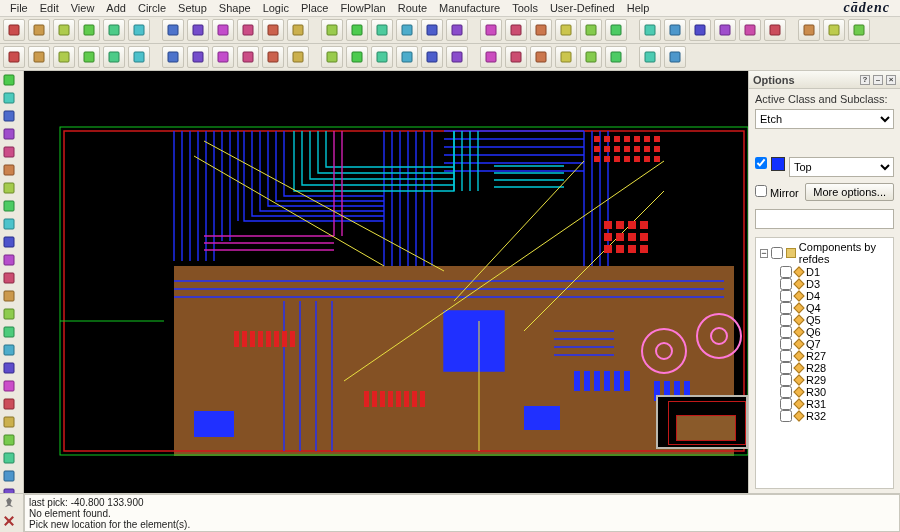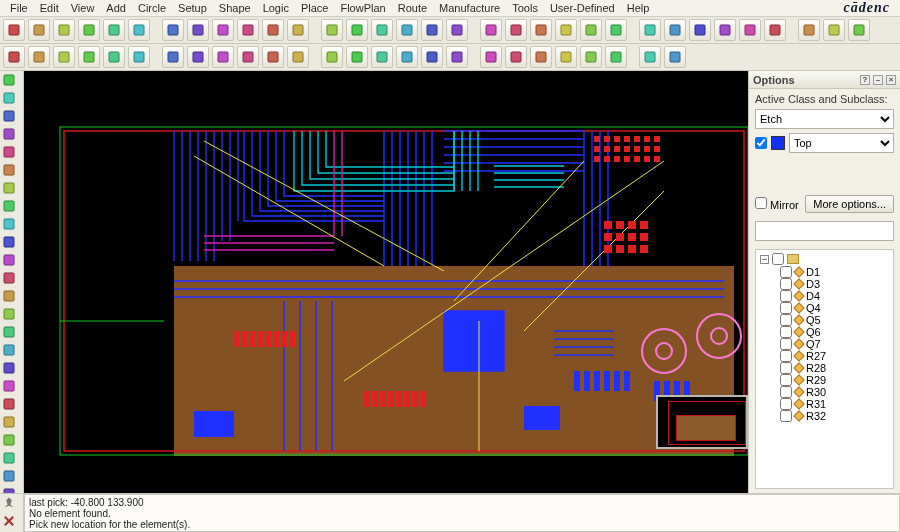--- a/index.html
+++ b/index.html
@@ -26,24 +26,24 @@
   .canvas svg { position: absolute; inset: 0; }
 
   
   .right-panel { width: 152px; background: #f2efe7; border-left: 1px solid #c9c7bd; display: flex; flex-direction: column; }
   .panel-title { height: 18px; background: linear-gradient(#fafaf5,#e6e3d7); border-bottom: 1px solid #c9c7bd; display: flex; align-items: center; padding: 0 4px; font-weight: bold; color: #444; }
   .panel-title .winbtns { margin-left: auto; display: flex; gap: 3px; }
   .winbtn { width: 10px; height: 10px; border: 1px solid #999; background: #eee; font-size: 8px; line-height: 8px; text-align: center; }
   .group-label { padding: 4px 6px 2px; color: #333; }
   .selectrow { padding: 2px 6px; }
   select, input[type=text] { width: 100%; border: 1px solid #b3b0a4; background: #fff; font-size: 11px; height: 20px; }
-  .layerrow { display: flex; align-items: center; gap: 4px; padding: 2px 6px; }
+  .layerrow { display: flex; align-items: flex-start; gap: 4px; padding: 2px 6px; margin-top: 24px; }
   .swatch { width: 14px; height: 14px; border: 1px solid #333; }
   .chk { width: 12px; height: 12px; }
-  .opts-row { display: flex; align-items: center; padding: 4px 6px; justify-content: space-between; margin-top: 36px; }
+  .opts-row { display: flex; align-items: center; padding: 4px 6px; justify-content: space-between; }
   .btn { border: 1px solid #a9a69a; background: linear-gradient(#fdfdfb,#e7e4d8); padding: 2px 7px; border-radius: 2px; }
   .place-row { display: flex; align-items: center; gap: 4px; padding: 4px 6px; }
   .place-row input { flex: 1; }
 
   .tree { flex: 1 1 auto; border: 1px solid #c9c7bd; margin: 4px 6px; background: #fff; overflow: auto; padding: 2px; }
   .tree-root { display: flex; align-items: center; gap: 3px; padding: 1px 2px; }
   .folder-icon { width: 12px; height: 10px; background: #e8c96a; border: 1px solid #b09030; display:inline-block; }
   .tree-item { display: flex; align-items: center; gap: 3px; padding: 0 2px 0 22px; }
   .diamond { width: 8px; height: 8px; transform: rotate(45deg); background: #f2b648; border: 1px solid #a87820; display:inline-block; }
 
@@ -637,20 +637,21 @@
       <button class="btn">More options...</button>
     </div>
     <div class="place-row">
       <input type="text" value="" style="">
     </div>
     <div class="tree">
       <div class="tree-root">
         <span style="width:9px;height:9px;border:1px solid #888;line-height:7px;text-align:center;font-size:9px;">−</span>
         <input type="checkbox" class="chk" style="">
         <span class="folder-icon"></span>
+        <span>Components by refdes</span>
       </div>
       <div id="treeitems">
           <div class="tree-item">
             <input type="checkbox" class="chk" style=""> 
             <span class="diamond"></span> 
             <span>D1</span>
           </div>
           <div class="tree-item">
             <input type="checkbox" class="chk" style=""> 
             <span class="diamond"></span> 

